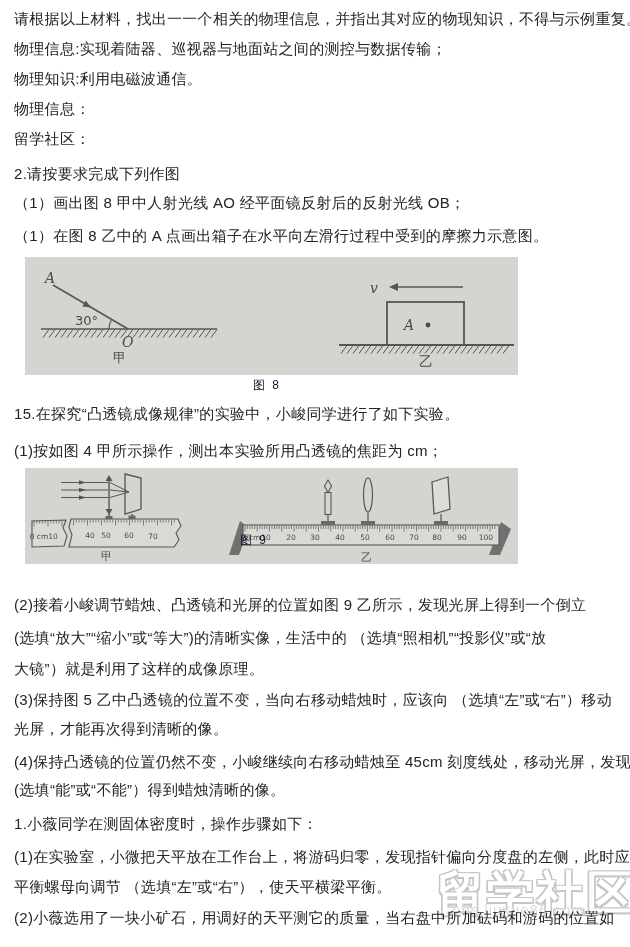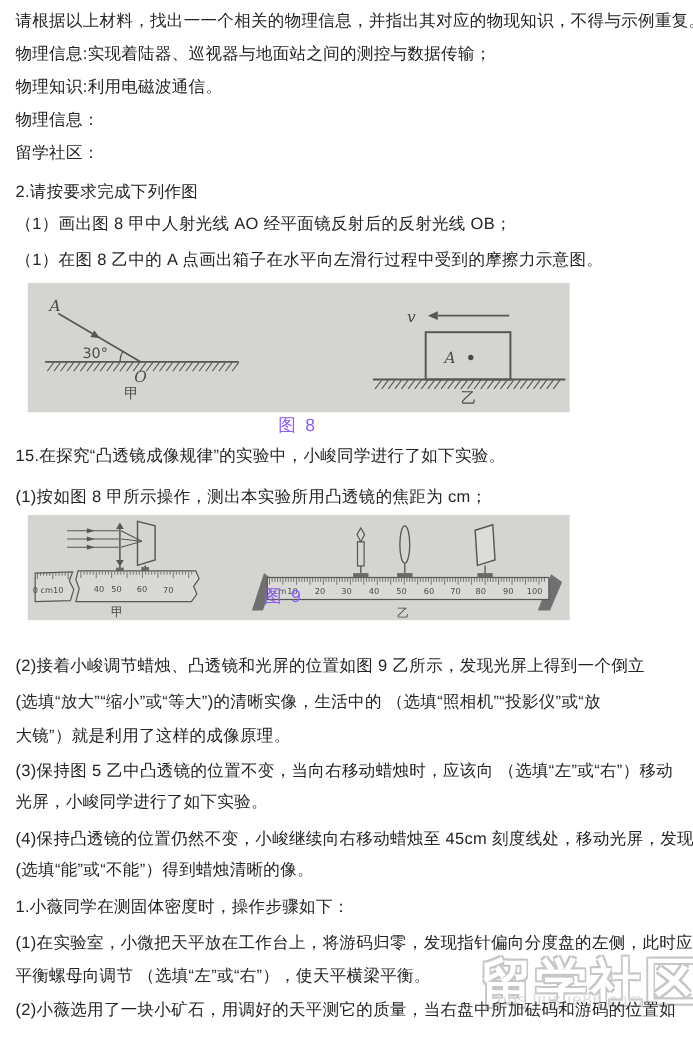--- a/index.html
+++ b/index.html
@@ -6,21 +6,21 @@
   body{
     width:630px;height:947px;position:relative;overflow:hidden;
     background:#ffffff;
     font-family:"Liberation Sans","DejaVu Sans",sans-serif;
   }
   .line{
     position:absolute;left:14px;white-space:nowrap;
     font-size:15px;letter-spacing:0.3px;color:#242424;z-index:2;
   }
   .caption{
-    position:absolute;font-size:16px;color:#8b5cf6;z-index:2;letter-spacing:2px;
+    position:absolute;font-size:12px;color:#0f172a;z-index:2;letter-spacing:2px;
   }
   .figure{position:absolute;left:25px;z-index:1;line-height:0;}
   .figure svg{display:block;}
   svg text{font-family:"DejaVu Sans",sans-serif;fill:#4a4a4a;}
   svg .serif{font-family:"DejaVu Serif",serif;font-style:italic;}
   .wm{position:absolute;z-index:0;}
   .wm-title{
     position:absolute;left:437px;top:862px;
     font-size:47px;font-weight:bold;letter-spacing:3px;white-space:nowrap;
     color:#ffffff;
@@ -74,21 +74,21 @@
       <circle cx="403" cy="68" r="2.4" fill="#4a4a4a" stroke="none"></circle>
       <line x1="314" y1="88" x2="489" y2="88" stroke-width="1.8"></line>
       <path id="fig8-hatch-right" stroke-width="1" d="M322 88.5 l-6 8 M328 88.5 l-6 8 M334 88.5 l-6 8 M340 88.5 l-6 8 M346 88.5 l-6 8 M352 88.5 l-6 8 M358 88.5 l-6 8 M364 88.5 l-6 8 M370 88.5 l-6 8 M376 88.5 l-6 8 M382 88.5 l-6 8 M388 88.5 l-6 8 M394 88.5 l-6 8 M400 88.5 l-6 8 M406 88.5 l-6 8 M412 88.5 l-6 8 M418 88.5 l-6 8 M424 88.5 l-6 8 M430 88.5 l-6 8 M436 88.5 l-6 8 M442 88.5 l-6 8 M448 88.5 l-6 8 M454 88.5 l-6 8 M460 88.5 l-6 8 M466 88.5 l-6 8 M472 88.5 l-6 8 M478 88.5 l-6 8 M484 88.5 l-6 8 "></path>
       <text x="394" y="109" font-size="14" stroke="none" fill="#4a4a4a">乙</text>
     </g>
   </svg>
 </div>
 <div class="caption" style="top:377px;left:253px">图 8</div>
 
 <div class="line" style="top:405px">15.在探究“凸透镜成像规律”的实验中，小峻同学进行了如下实验。</div>
-<div class="line" style="top:442px">(1)按如图 8 甲所示操作，测出本实验所用凸透镜的焦距为  cm；</div>
+<div class="line" style="top:442px">(1)按如图 4 甲所示操作，测出本实验所用凸透镜的焦距为  cm；</div>
 
 <div class="figure" style="top:468px">
   <svg width="493" height="96" viewBox="0 0 493 96">
     <rect x="0" y="0" width="493" height="96" fill="#d4d4d0"></rect>
 
     <g stroke="#565656" fill="none">
 
       <line x1="36" y1="14.5" x2="83" y2="14.5" stroke-width="1.1"></line>
       <line x1="36" y1="22" x2="83" y2="22" stroke-width="1.1"></line>
       <line x1="36" y1="29.5" x2="83" y2="29.5" stroke-width="1.1"></line>
@@ -165,19 +165,19 @@
       <text x="336" y="93" font-size="11" stroke="none" fill="#4a4a4a">乙</text>
     </g>
   </svg>
 </div>
 <div class="caption" style="top:532px;left:240px">图 9</div>
 
 <div class="line" style="top:596px">(2)接着小峻调节蜡烛、凸透镜和光屏的位置如图 9 乙所示，发现光屏上得到一个倒立</div>
 <div class="line" style="top:629px">(选填“放大”“缩小”或“等大”)的清晰实像，生活中的 （选填“照相机”“投影仪”或“放</div>
 <div class="line" style="top:660px">大镜”）就是利用了这样的成像原理。</div>
 <div class="line" style="top:691px">(3)保持图 5 乙中凸透镜的位置不变，当向右移动蜡烛时，应该向 （选填“左”或“右”）移动</div>
-<div class="line" style="top:720px">光屏，小峻同学进行了如下实验。</div>
+<div class="line" style="top:720px">光屏，才能再次得到清晰的像。</div>
 <div class="line" style="top:753px">(4)保持凸透镜的位置仍然不变，小峻继续向右移动蜡烛至 45cm 刻度线处，移动光屏，发现</div>
 <div class="line" style="top:781px">(选填“能”或“不能”）得到蜡烛清晰的像。</div>
 <div class="line" style="top:815px">1.小薇同学在测固体密度时，操作步骤如下：</div>
 <div class="line" style="top:848px">(1)在实验室，小微把天平放在工作台上，将游码归零，发现指针偏向分度盘的左侧，此时应将</div>
 <div class="line" style="top:878px">平衡螺母向调节 （选填“左”或“右”），使天平横梁平衡。</div>
 <div class="line" style="top:909px">(2)小薇选用了一块小矿石，用调好的天平测它的质量，当右盘中所加砝码和游码的位置如</div>
 
 </body></html>

